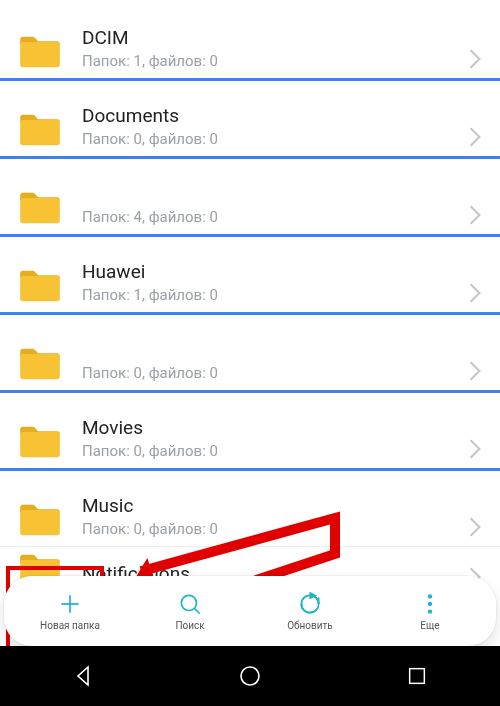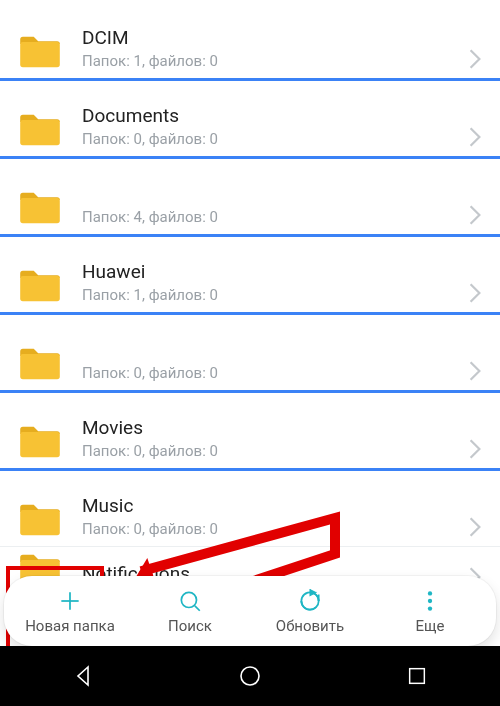--- a/index.html
+++ b/index.html
@@ -20,21 +20,21 @@
   .row.cut { height: 50px; overflow: hidden; border-top: 1px solid #eceff1; }
   .row.cut .row-text { justify-content: center; }
 
   .toolbar {
     position: absolute; left: 4px; right: 4px; bottom: 60px;
     height: 70px; background: #fff; display: flex;
     border-radius: 28px; box-shadow: 0 0 0 1px rgba(0,0,0,.04), 0 6px 14px rgba(0,0,0,.12);
     padding: 0 6px;
   }
   .tbtn { flex: 1; display: flex; flex-direction: column; align-items: center; justify-content: center; gap: 3px; cursor: pointer; }
-  .tbtn .tlabel { font-size: 15px; color: #555; }
+  .tbtn .tlabel { font-size: 10px; color: #555; }
   .ticon { width: 26px; height: 26px; display: flex; align-items: center; justify-content: center; }
   .teal { color: #1fb6c4; }
   .navbar {
     height: 60px; background: #000; display: flex; align-items: center; justify-content: space-around;
     position: absolute; bottom: 0; left: 0; right: 0;
   }
   .navbtn { width: 60px; height: 40px; display: flex; align-items: center; justify-content: center; }
   .highlight-box {
     position: absolute; border: 4px solid #e10000; pointer-events: none;
   }

